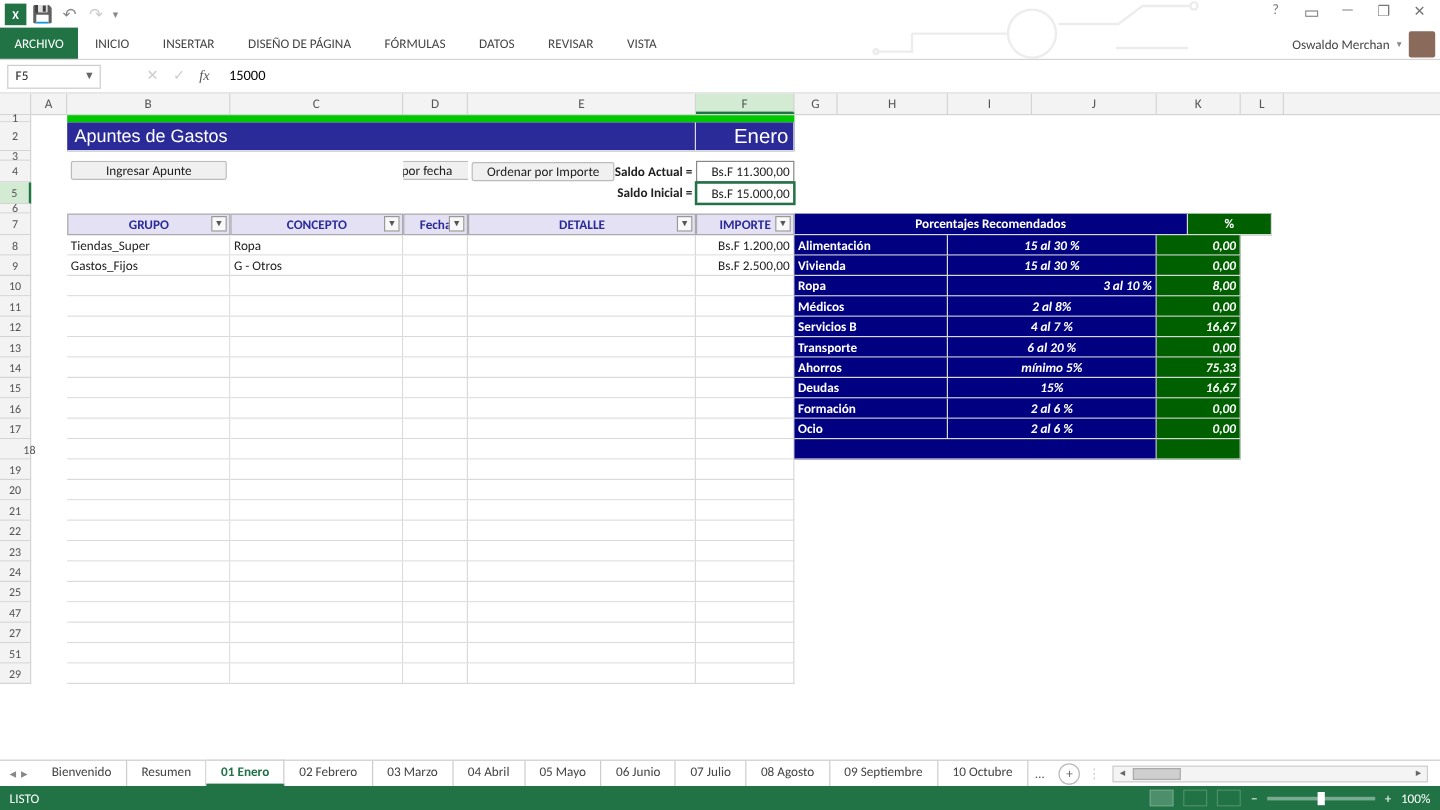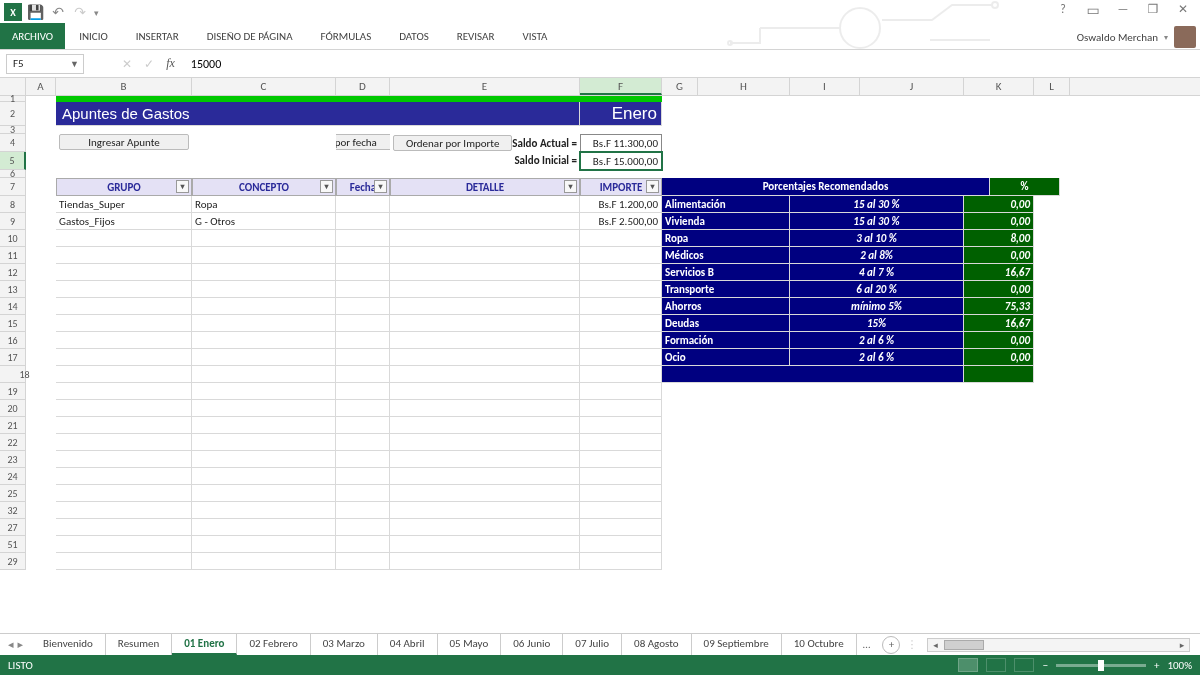--- a/index.html
+++ b/index.html
@@ -287,21 +287,21 @@
       </div>
       <div class="row" style="height:17px;">
     <div class="rowhead" style="height:17px;">10</div>
     <div class="cell noborder" style="width:30px;height:17px;"></div>
         <div class="cell" style="width:136px;"></div>
         <div class="cell" style="width:144px;"></div>
         <div class="cell" style="width:54px;"></div>
         <div class="cell" style="width:190px;"></div>
         <div class="cell" style="width:82px;"></div>
         <div class="cell bluebg" style="width:128px;font-style:normal;">Ropa</div>
-        <div class="cell bluebg" style="width:174px;text-align:center;">3 al 10 %</div>
+        <div class="cell bluebg" style="width:174px;text-align:right;">3 al 10 %</div>
         <div class="cell greencell" style="width:70px;">8,00</div>
         <div class="cell noborder" style="width:36px;height:17px;"></div>
       </div>
       <div class="row" style="height:17px;">
     <div class="rowhead" style="height:17px;">11</div>
     <div class="cell noborder" style="width:30px;height:17px;"></div>
         <div class="cell" style="width:136px;"></div>
         <div class="cell" style="width:144px;"></div>
         <div class="cell" style="width:54px;"></div>
         <div class="cell" style="width:190px;"></div>
@@ -500,21 +500,21 @@
         <div class="cell" style="width:190px;"></div>
         <div class="cell" style="width:82px;"></div>
         <div class="cell noborder" style="width:36px;height:17px;"></div>
         <div class="cell noborder" style="width:92px;height:17px;"></div>
         <div class="cell noborder" style="width:70px;height:17px;"></div>
         <div class="cell noborder" style="width:104px;height:17px;"></div>
         <div class="cell noborder" style="width:70px;height:17px;"></div>
         <div class="cell noborder" style="width:36px;height:17px;"></div>
       </div>
       <div class="row" style="height:17px;">
-    <div class="rowhead" style="height:17px;">32</div>
+    <div class="rowhead" style="height:17px;">47</div>
     <div class="cell noborder" style="width:30px;height:17px;"></div>
         <div class="cell" style="width:136px;"></div>
         <div class="cell" style="width:144px;"></div>
         <div class="cell" style="width:54px;"></div>
         <div class="cell" style="width:190px;"></div>
         <div class="cell" style="width:82px;"></div>
         <div class="cell noborder" style="width:36px;height:17px;"></div>
         <div class="cell noborder" style="width:92px;height:17px;"></div>
         <div class="cell noborder" style="width:70px;height:17px;"></div>
         <div class="cell noborder" style="width:104px;height:17px;"></div>

